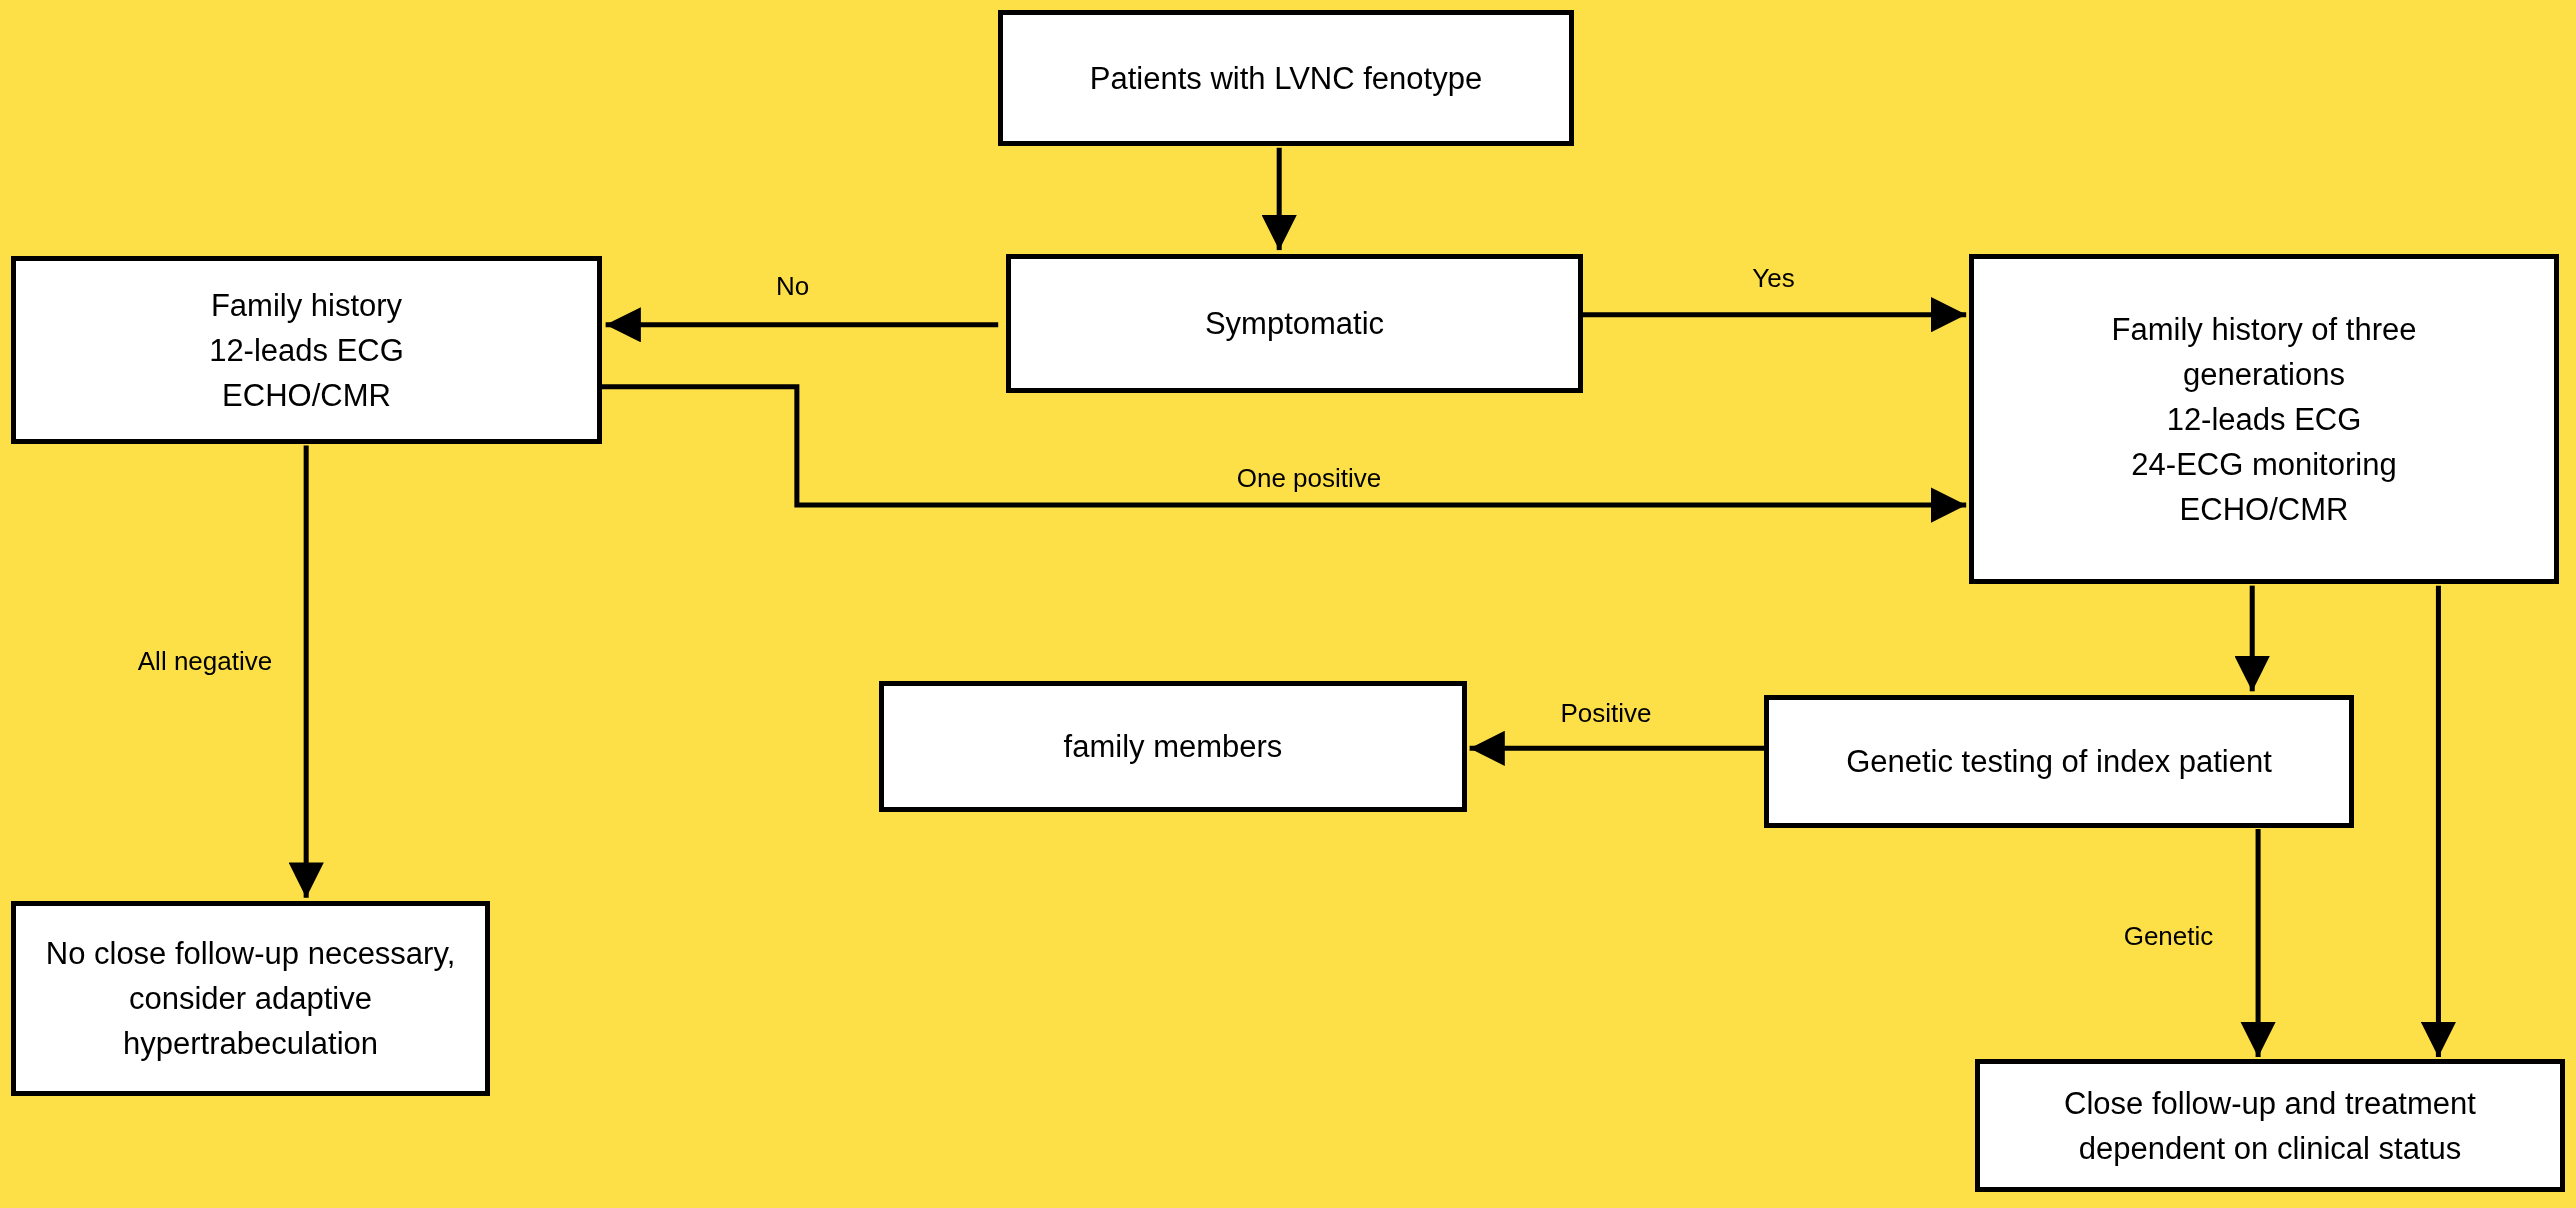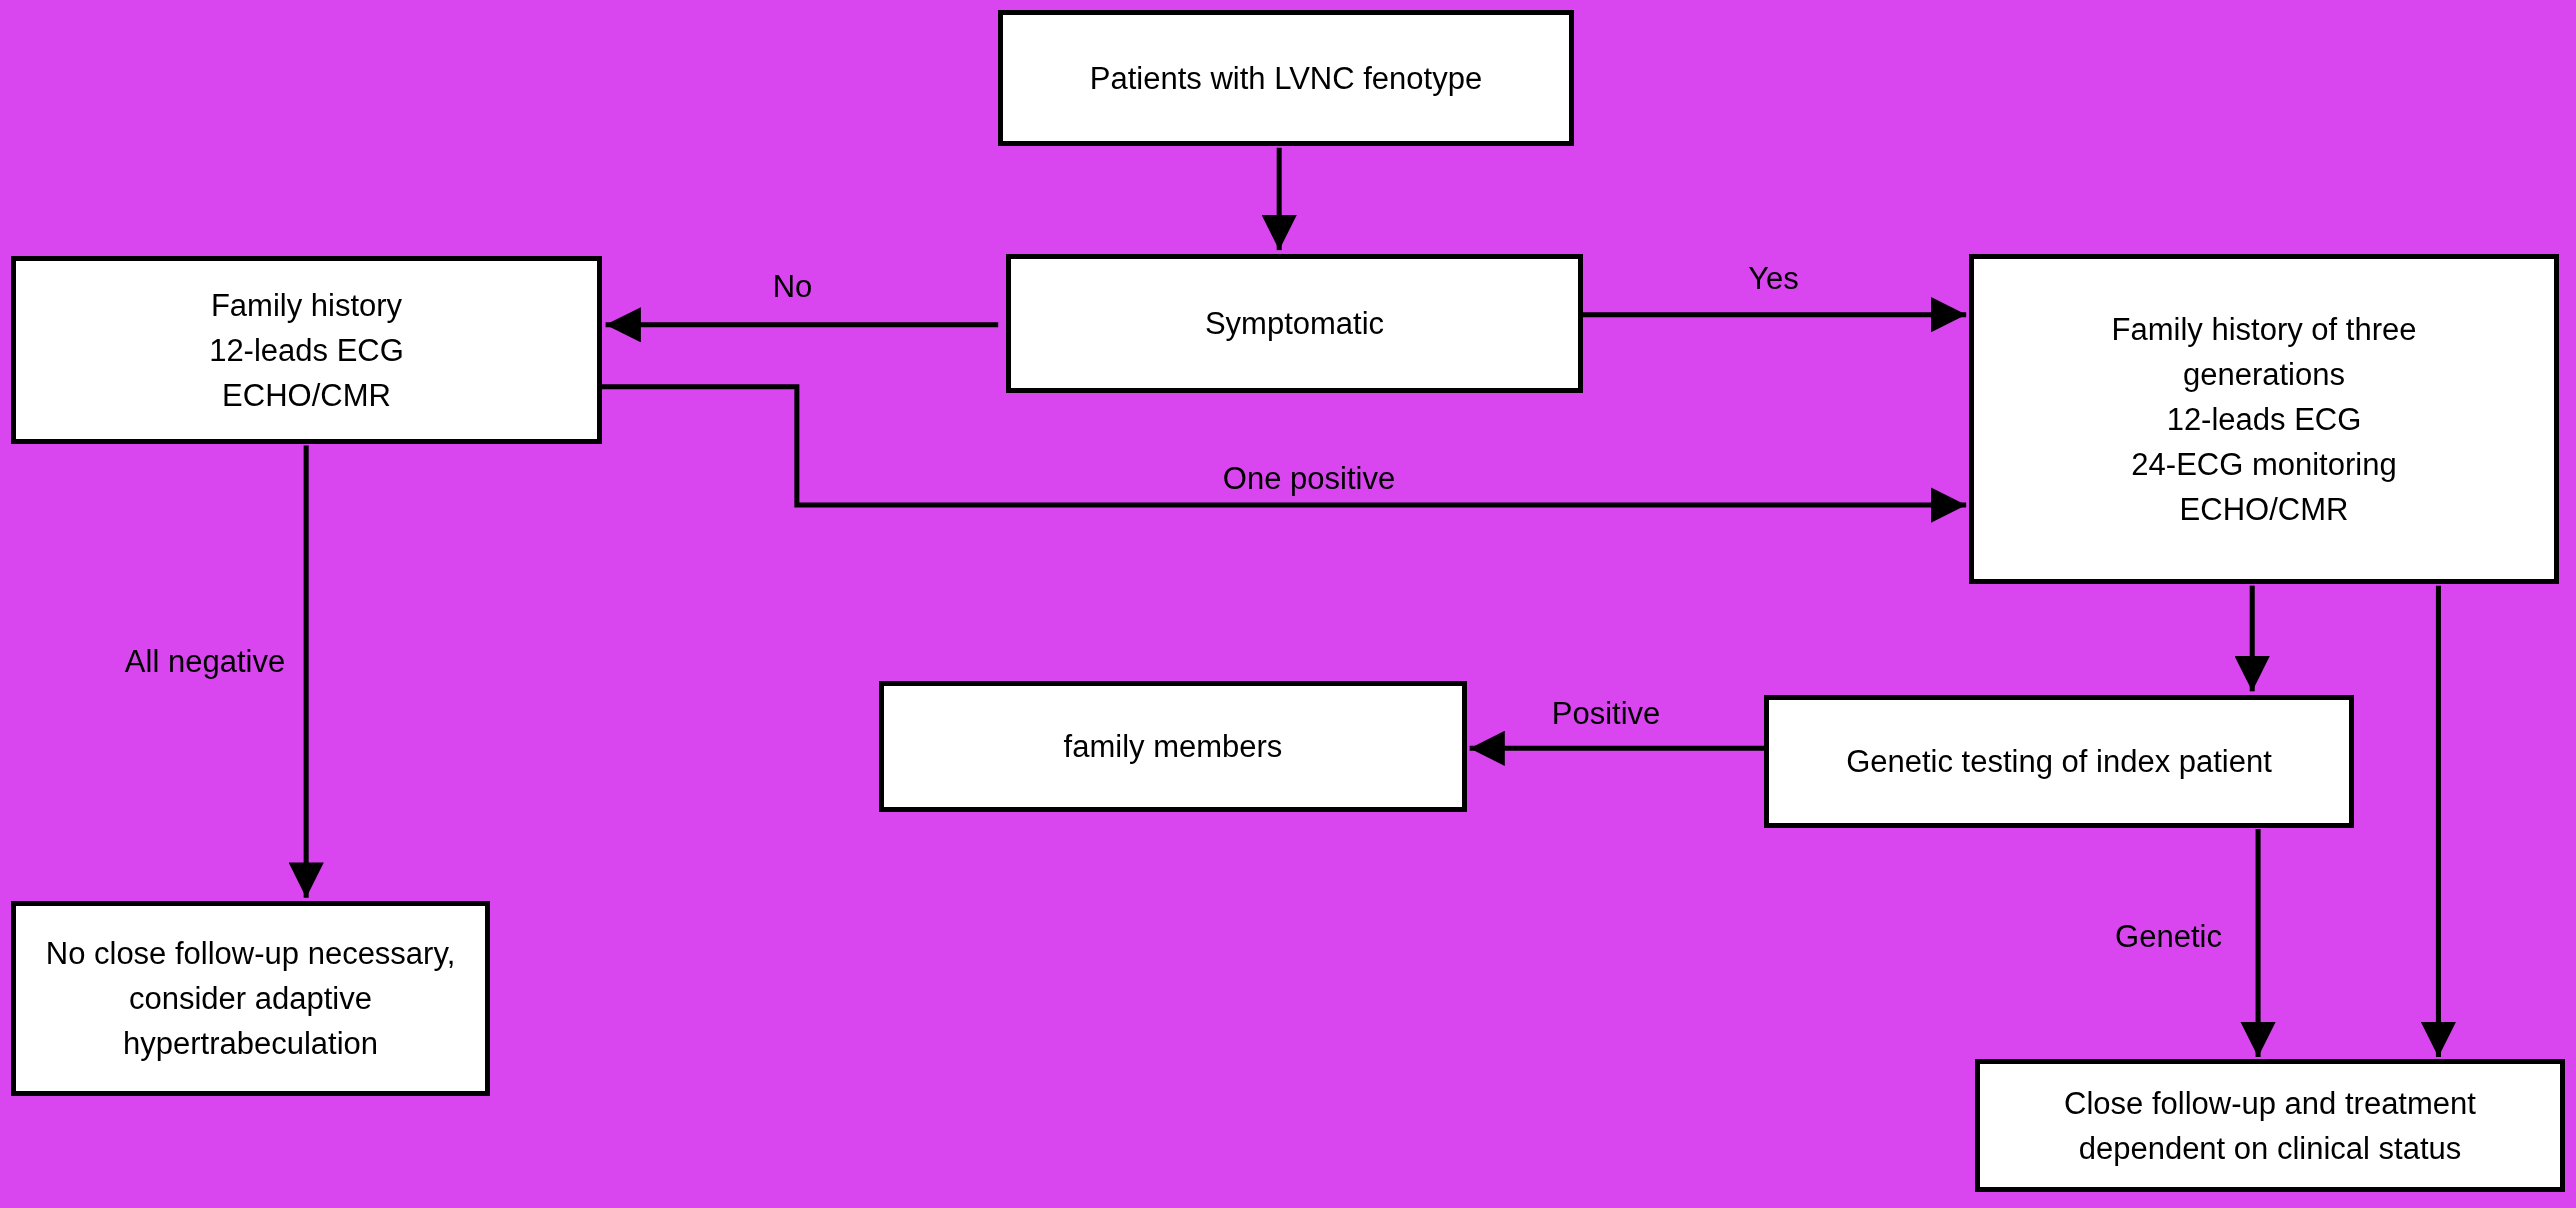--- a/index.html
+++ b/index.html
@@ -4,21 +4,21 @@
 <style>
   html, body {
     margin: 0;
     padding: 0;
     background: #ffffff;
   }
   #stage {
     position: relative;
     width: 2576px;
     height: 1209px;
-    background: #d946ef;
+    background: #fde047;
     font-family: "Liberation Sans", "DejaVu Sans", sans-serif;
     color: #000000;
     overflow: hidden;
   }
   #connectors {
     position: absolute;
     left: 0; top: 0;
     width: 2576px;
     height: 1209px;
   }
@@ -30,21 +30,21 @@
     display: flex;
     flex-direction: column;
     align-items: center;
     justify-content: center;
     text-align: center;
     font-size: 31px;
     line-height: 45px;
   }
   .edge-label {
     position: absolute;
-    font-size: 31px;
+    font-size: 26px;
     line-height: 37px;
     text-align: center;
     white-space: nowrap;
   }
   
   #node-patients-lvnc        { left: 998px; top: 10px;   width: 576px; height: 136px; }
   #node-symptomatic          { left: 998px; top: 254px;  width: 577px; height: 139px; margin-left: 8px; }
   #node-family-history-basic { left: 11px;   top: 256px;  width: 591px; height: 188px; }
   #node-family-history-three { left: 1969px; top: 254px;  width: 590px; height: 330px; }
   #node-genetic-counseling   { left: 879px; top: 681px;  width: 588px; height: 131px; }

